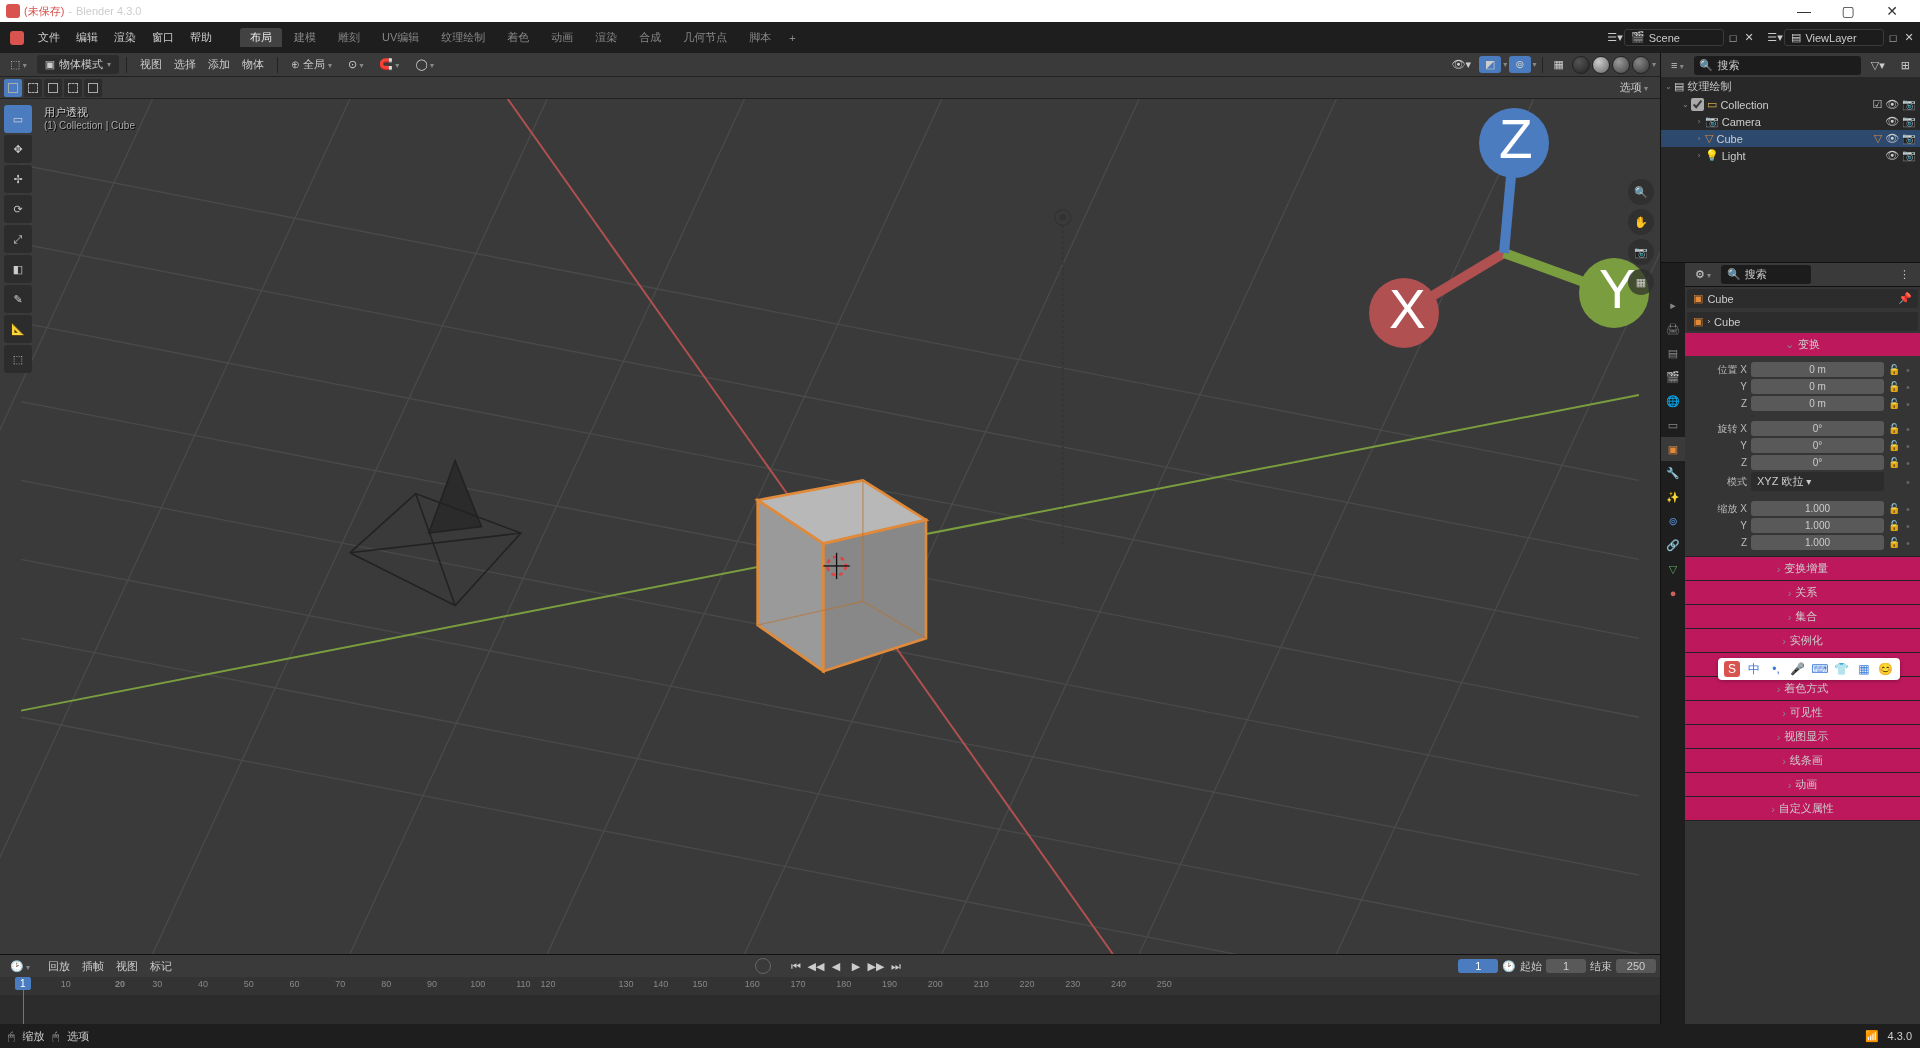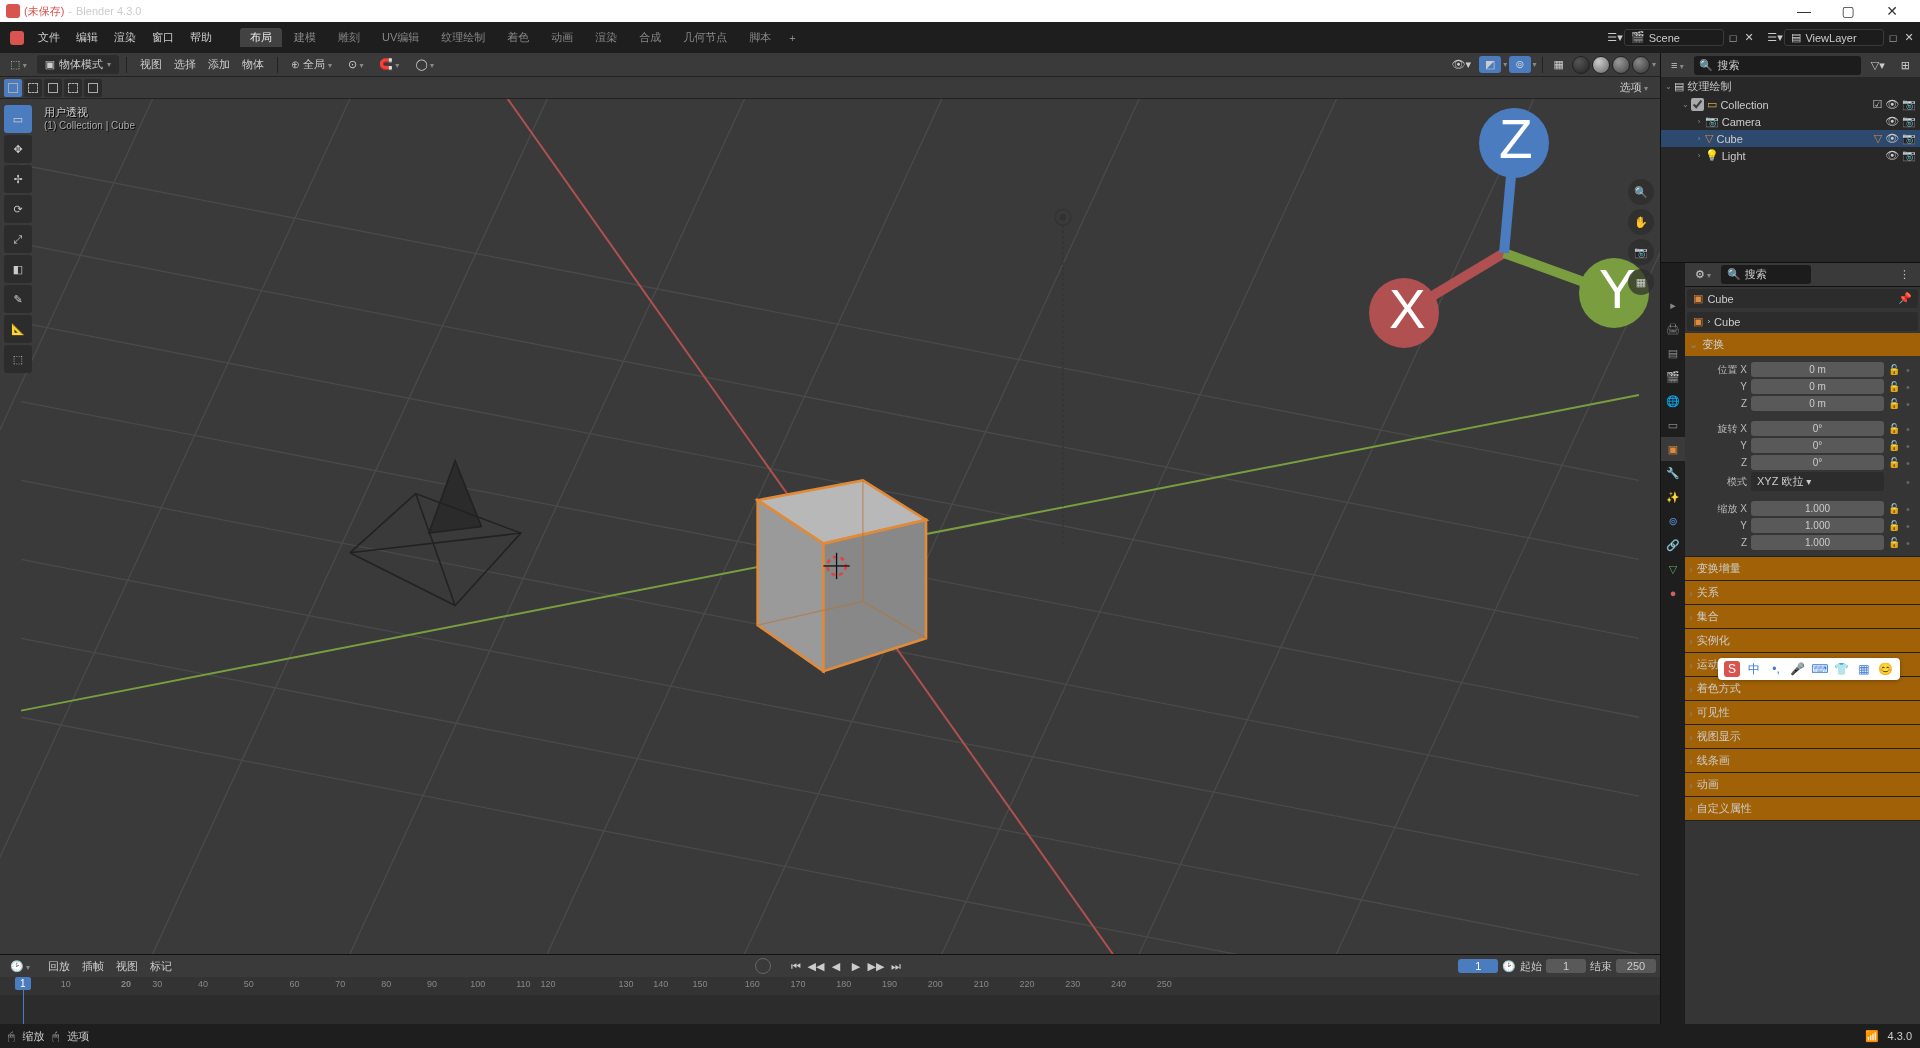--- a/index.html
+++ b/index.html
@@ -70,21 +70,21 @@
 .tree-toggles { display:flex; gap:3px; color:#888; font-size:10px; }
 .tw { display:inline-block; width:6px; text-align:center; color:#888; font-size:8px; }
 .props { flex:1; display:flex; min-height:0; }
 .prop-tabs { width:24px; background:#1e1e1e; display:flex; flex-direction:column; padding-top:30px; }
 .ptab { width:24px; height:24px; display:flex; align-items:center; justify-content:center; color:#888; position:relative; }
 .ptab.active { background:#3a3a3a; color:#fff; }
 .prop-body { flex:1; background:#353535; display:flex; flex-direction:column; overflow:auto; }
 .prop-head { height:24px; background:#3a3a3a; display:flex; align-items:center; padding:0 4px; gap:4px; border-bottom:1px solid #111;}
 .breadcrumb { background:#2c2c2c; padding:3px 6px; margin:2px; border-radius:3px; display:flex; align-items:center; gap:4px; }
 .panel { border-bottom:1px solid #222; }
-.panel-h { padding:4px 4px; background:#a16207; display:flex; align-items:center; gap:4px; cursor:pointer; }
+.panel-h { padding:4px 4px; background:#be185d; display:flex; align-items:center; gap:4px; cursor:pointer;justify-content:center; }
 .panel-h::before { content:'›'; color:#888; }
 .panel-h.open::before { content:'⌄'; }
 .panel-b { padding:4px 6px; }
 .prop-row { display:flex; align-items:center; margin:2px 0; gap:4px; }
 .prop-row .lbl { width:56px; text-align:right; color:#bbb; font-size:10px; }
 .prop-row .val { flex:1; background:#595959; border-radius:3px; padding:2px 6px; text-align:center; font-size:10px; }
 .prop-row .lock { width:14px; color:#888; font-size:10px; }
 .prop-row .dot { width:8px; color:#666; }
 .sel-dd { background:#2c2c2c; border-radius:3px; padding:2px 6px; flex:1; font-size:10px; }
 .ime-bar { position:absolute; right:20px; bottom:368px; background:#fff; border-radius:4px; padding:3px 6px; display:flex; gap:6px; box-shadow:0 1px 4px rgba(0,0,0,.3); z-index:100;}
@@ -333,21 +333,21 @@
           <span>起始</span>
           <span class="num-field">1</span>
           <span>结束</span>
           <span class="num-field">250</span>
         </div>
       </div>
       <div class="tl-body">
         <div class="tl-ruler" id="tl-ruler">
             <div class="tl-tick" style="left: 20px;">0</div>
             <div class="tl-tick" style="left: 65.7692px;">10</div>
-            <div class="tl-tick" style="left: 126px; font-weight: bold;">20</div>
+            <div class="tl-tick" style="left: 120px; font-weight: bold;">20</div>
             <div class="tl-tick" style="left: 157.308px;">30</div>
             <div class="tl-tick" style="left: 203.077px;">40</div>
             <div class="tl-tick" style="left: 248.846px;">50</div>
             <div class="tl-tick" style="left: 294.615px;">60</div>
             <div class="tl-tick" style="left: 340.385px;">70</div>
             <div class="tl-tick" style="left: 386.154px; text-align: center;">80</div>
             <div class="tl-tick" style="left: 431.923px;">90</div>
             <div class="tl-tick" style="left: 477.692px;">100</div>
             <div class="tl-tick" style="left: 523.462px;">110</div>
             <div class="tl-tick" style="left: 548px; text-align: center;">120</div>

